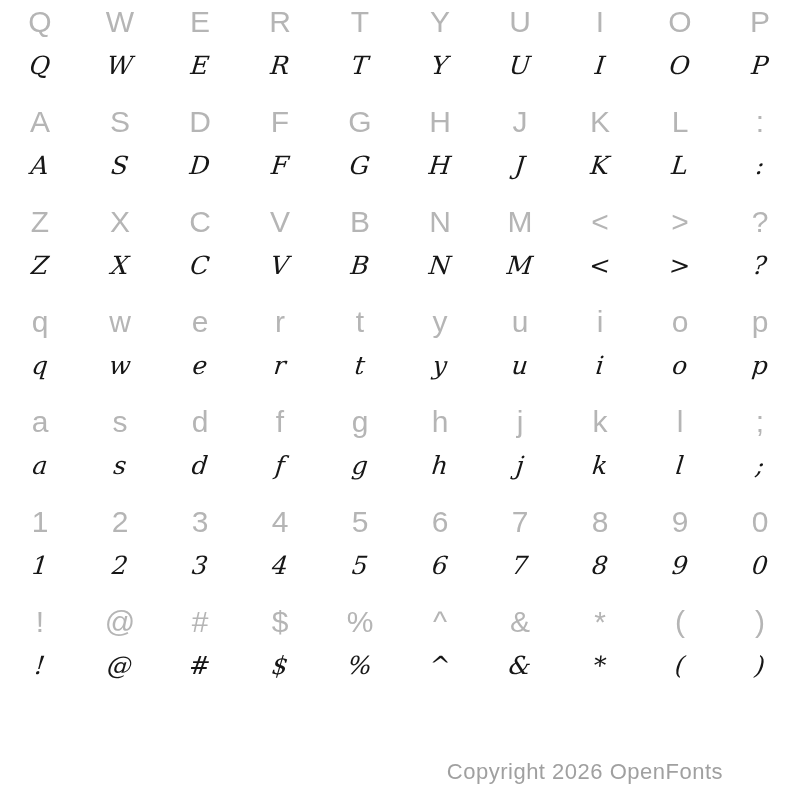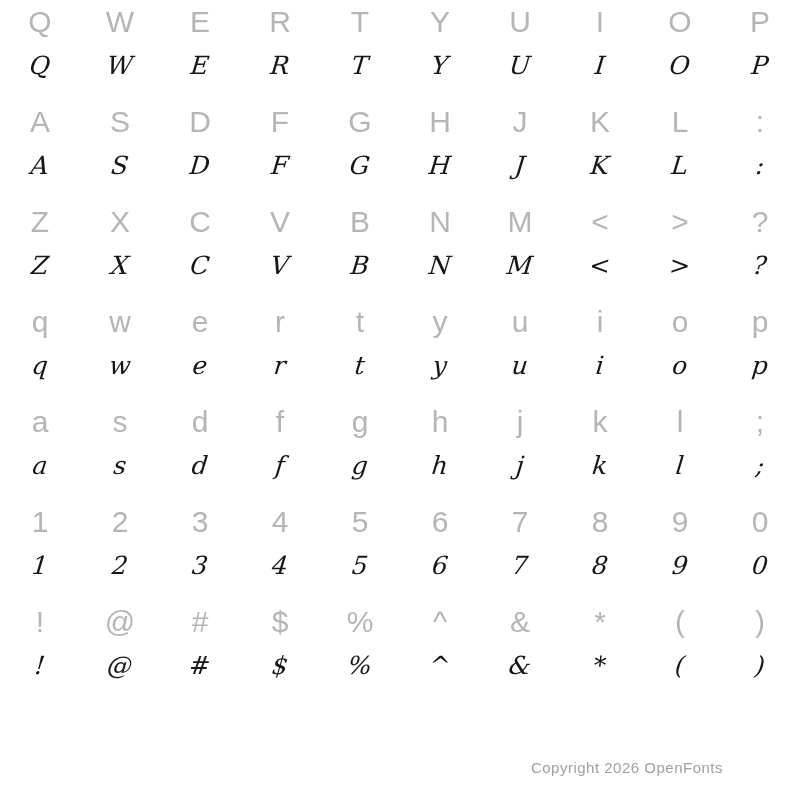--- a/index.html
+++ b/index.html
@@ -49,21 +49,21 @@
     font-weight: 400;
     color: var(--script-color, #161616);
   }
   .line.script .cell {
     transform: skewX(-6deg);
   }
   .copyright {
     position: absolute;
     top: 759px;
     right: 77px;
-    font-size: 15px;
+    font-size: 22px;
     letter-spacing: 0.5px;
     color: var(--copyright-color, #a0a0a0);
   }
 </style>
 </head>
 <body>
 
 <div class="page">
   <div id="glyph-grid">
       <div class="row-group">

